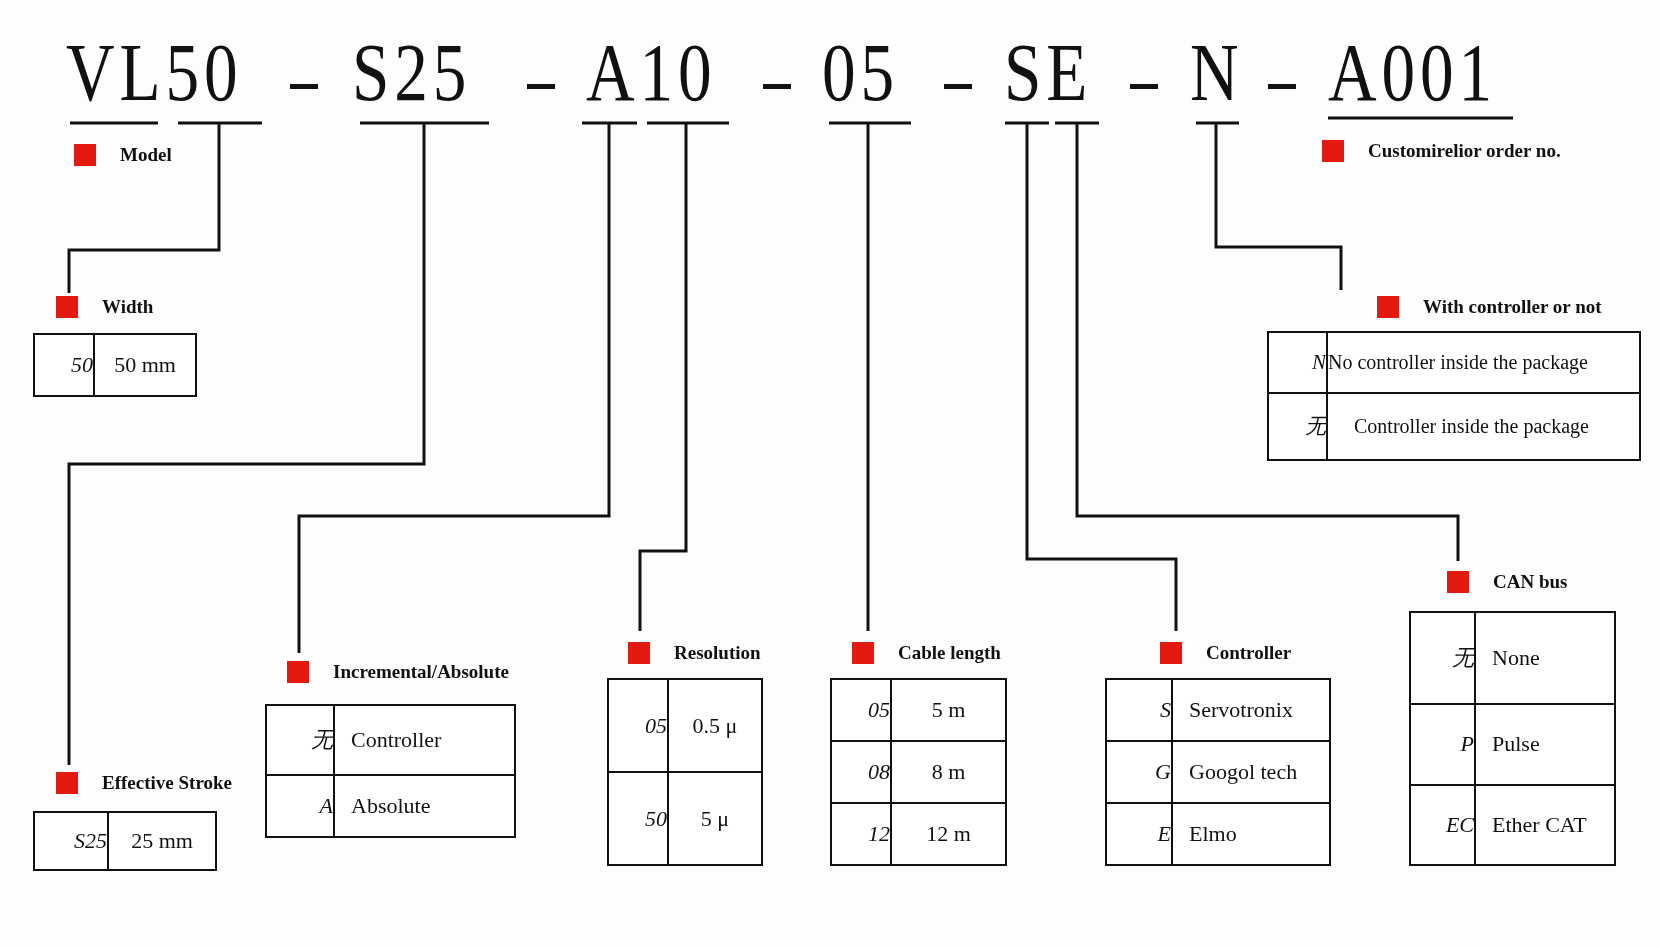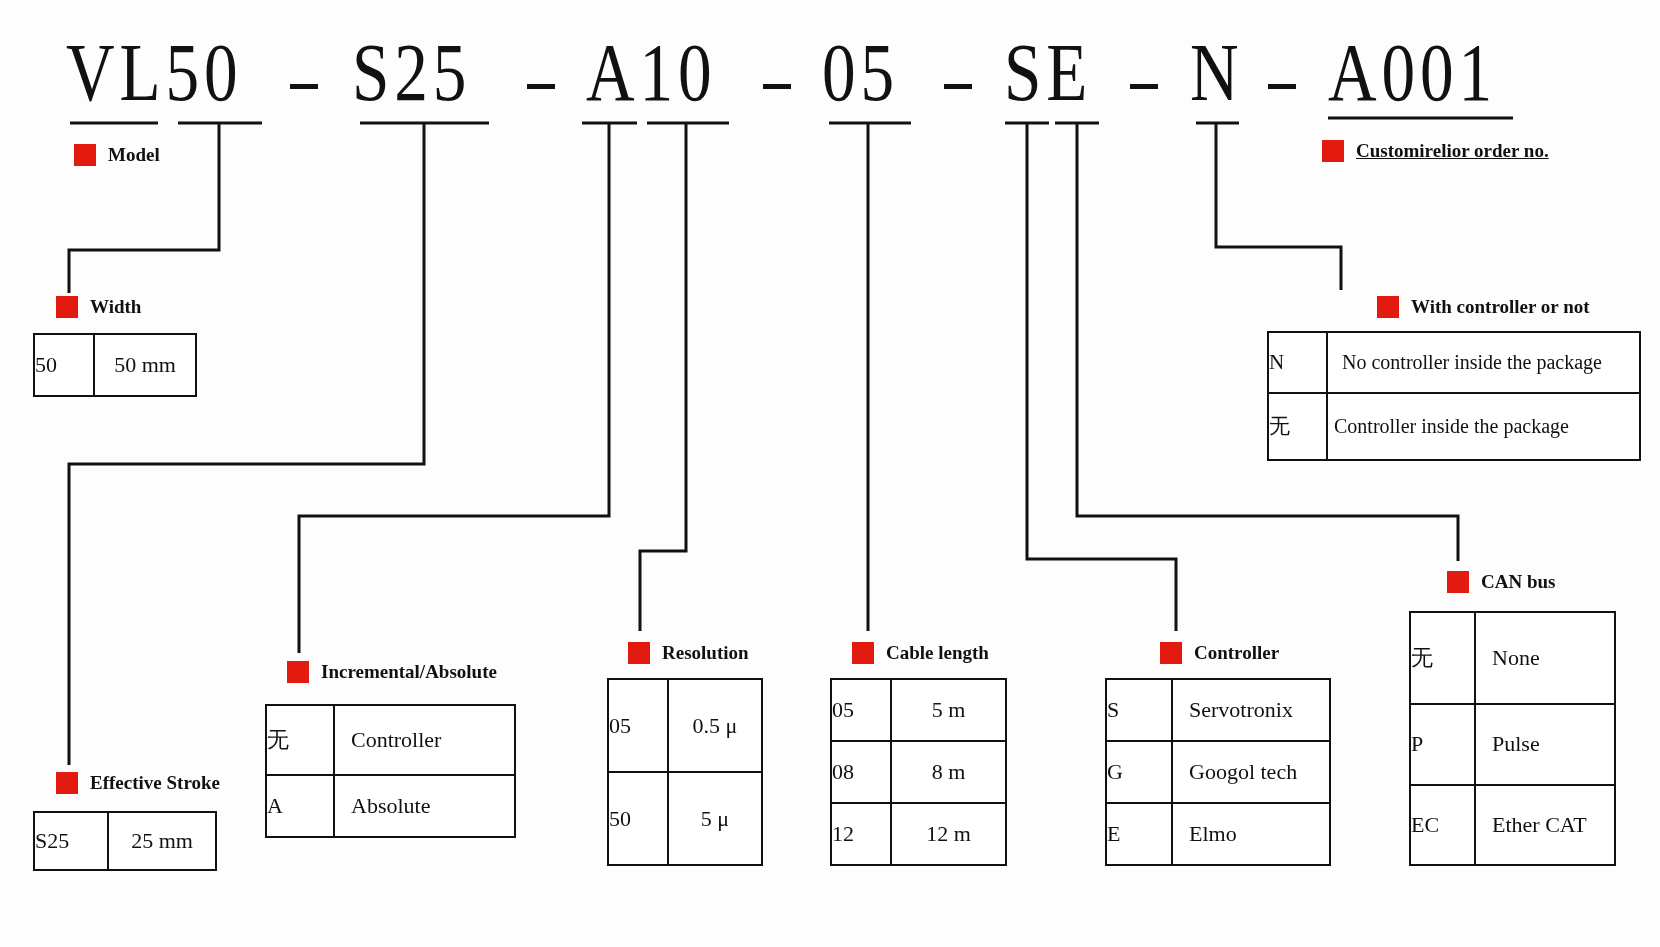--- a/index.html
+++ b/index.html
@@ -3,26 +3,26 @@
 <meta charset="utf-8">
 <style>
   html, body { margin:0; padding:0; background:#fdfdfd; }
   body { width:1660px; height:947px; position:relative; overflow:hidden;
          font-family:"Liberation Serif", "DejaVu Serif", serif; color:#111; }
   #canvas { position:absolute; left:0; top:0; width:1660px; height:947px; }
   .code-seg { position:absolute; top:28px; font-family:"Liberation Serif","DejaVu Serif",serif;
               font-size:82px; line-height:90px; letter-spacing:6px; transform:scaleX(0.82);
               transform-origin:left top; color:#111; white-space:nowrap; }
   .dash { position:absolute; top:84px; height:5px; width:28px; background:#111; }
-  .label { position:absolute; display:flex; align-items:flex-start; gap:12px;
+  .label { position:absolute; display:flex; align-items:flex-start; gap:24px;
            font-weight:bold; font-size:19px; white-space:nowrap; }
   .sq { width:22px; height:22px; background:#e31a0f; display:inline-block; flex:none; }
   table.opt { position:absolute; border-collapse:collapse; background:#fff; }
   table.opt td { border:2px solid #111; font-size:22px; padding:0; }
-  table.opt td.k { text-align:left; }
+  table.opt td.k { text-align:right;font-style:italic; }
   table.opt td.v { padding-left:16px; }
   table.opt td.vc { text-align:center; }
   svg#lines { position:absolute; left:0; top:0; }
 </style>
 </head>
 <body>
 
 <div id="canvas">
 
   <svg id="lines" width="1660" height="947">
@@ -68,21 +68,21 @@
   <div class="code-seg" style="left:1004px;">SE</div>
   <div class="dash" style="left:1130px;"></div>
   <div class="code-seg" style="left:1190px;">N</div>
   <div class="dash" style="left:1268px;"></div>
   <div class="code-seg" style="left:1328px;">A001</div>
 
   <div class="label" style="left:74px; top:144px;">
     <span class="sq" style="background: rgb(227, 26, 15);"></span>
     <span>Model</span>
   </div>
-  <div class="label" style="left:1322px; top:140px;text-decoration:underline;">
+  <div class="label" style="left:1322px; top:140px;">
     <span class="sq" style="background: rgb(227, 26, 15);"></span>
     <span>Customirelior order no.</span>
   </div>
   <div class="label" style="left:56px; top:296px;">
     <span class="sq" style="background: rgb(227, 26, 15);"></span>
     <span>Width</span>
   </div>
   <div class="label" style="left:56px; top:772px;">
     <span class="sq" style="background: rgb(227, 26, 15);"></span>
     <span>Effective Stroke</span>
@@ -204,22 +204,22 @@
       <td class="k">EC</td>
       <td class="v">Ether CAT</td>
     </tr>
   </tbody>
     </table>
 
   <table class="opt" style="left:1267px; top:331px; width:374px; height:130px; font-size:20px;">
     <tbody>
         <tr>
       <td class="k" style="width:57px; font-size:21px;">N</td>
-      <td class="v" style="font-size:20px; padding-left:14px;">No controller inside the package</td>
+      <td class="v" style="font-size:20px; padding-left:0;">No controller inside the package</td>
     </tr>
     <tr>
       <td class="k" style="font-size:21px;">无</td>
-      <td class="v" style="font-size:20px; padding-left:6px;margin-left:16px;">Controller inside the package</td>
+      <td class="v" style="font-size:20px; padding-left:26px;margin-left:16px;">Controller inside the package</td>
     </tr>
   </tbody>
     </table>
 
 </div>
 
 </body></html>

